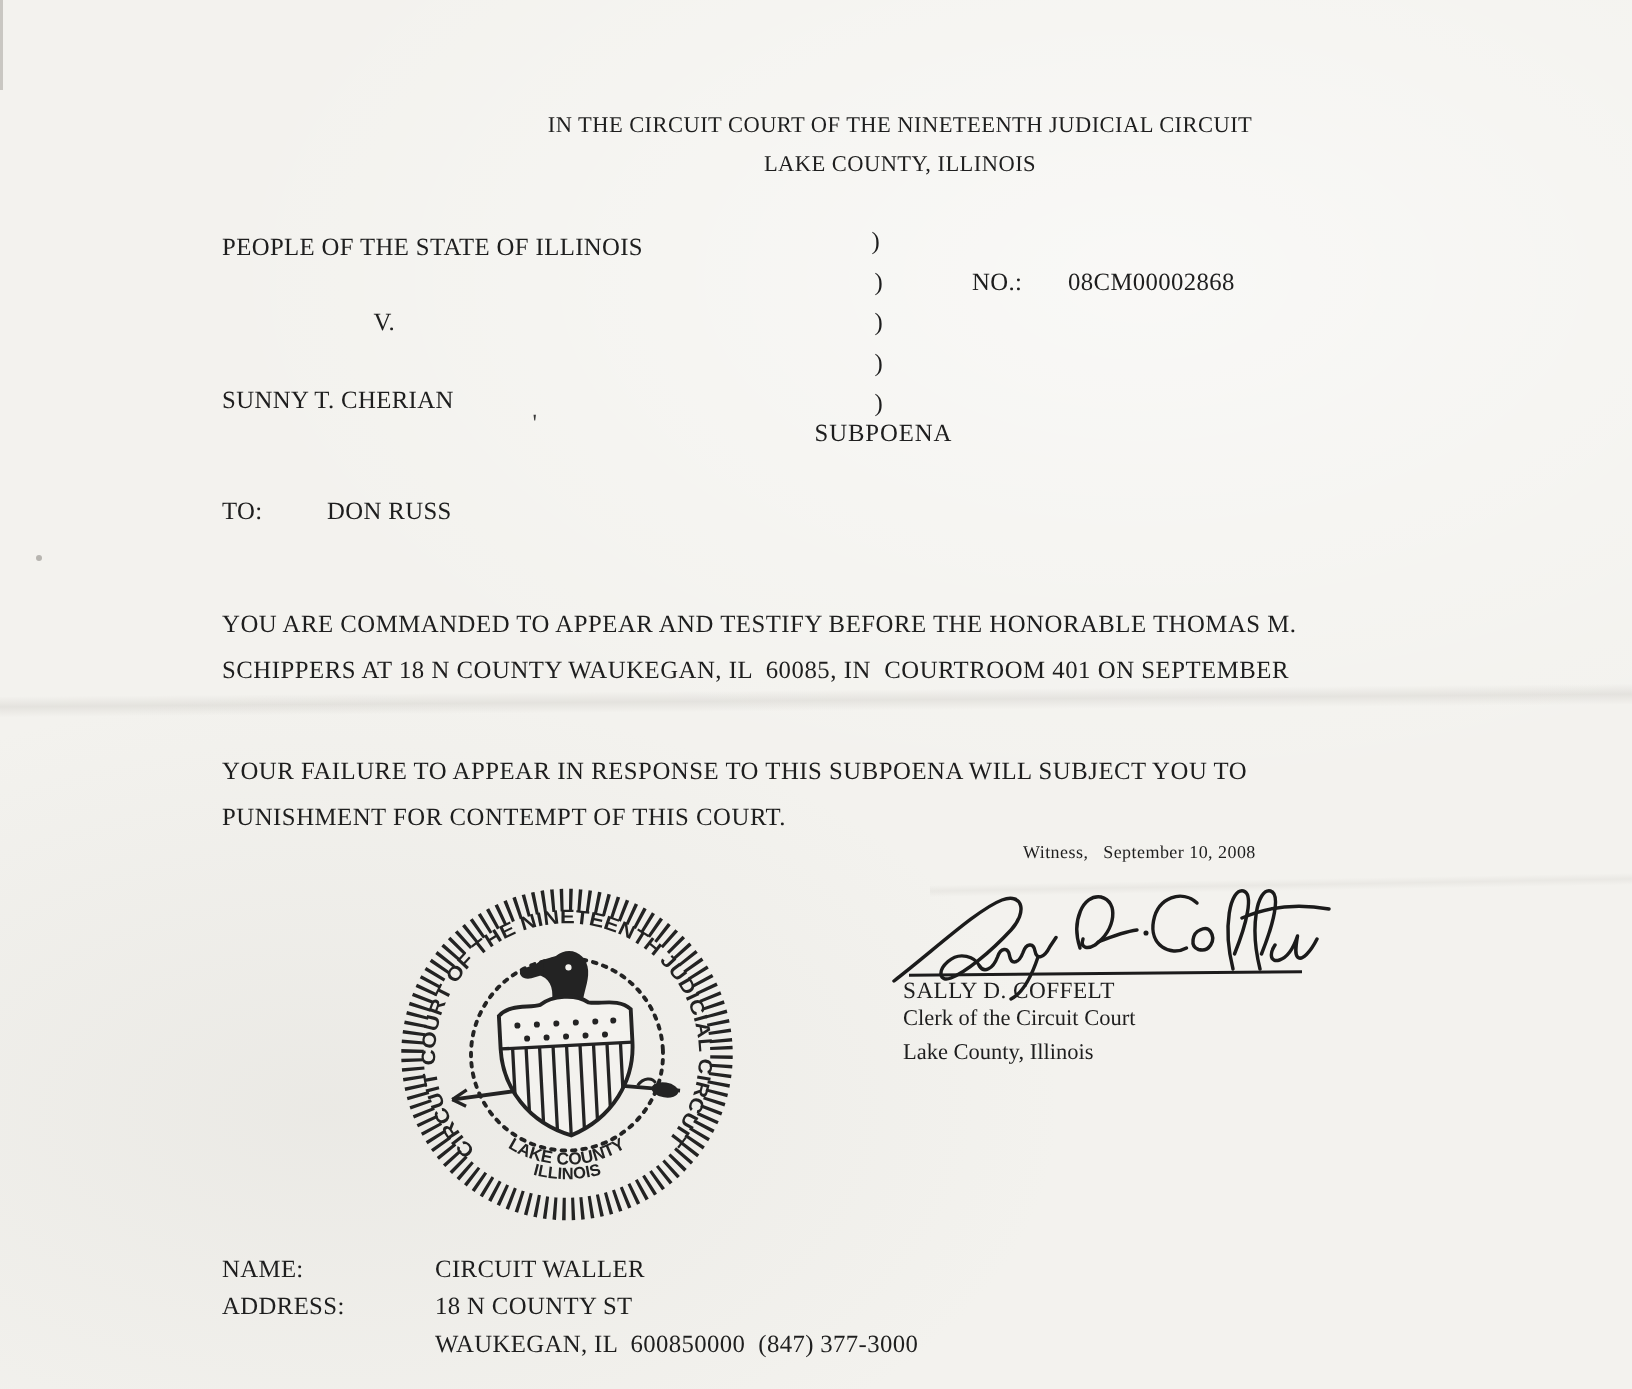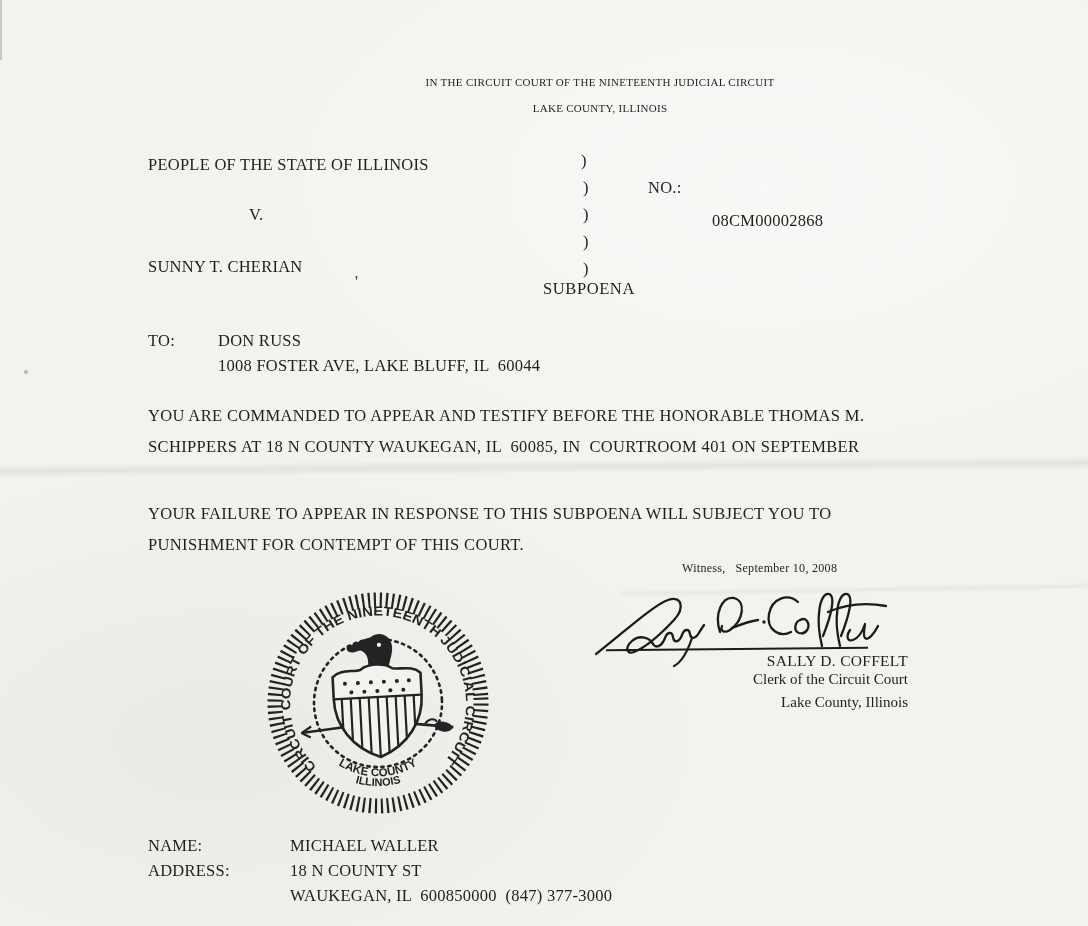--- a/index.html
+++ b/index.html
@@ -10,23 +10,23 @@
       radial-gradient(ellipse 900px 500px at 70% 20%, rgba(255,255,255,0.5), rgba(255,255,255,0) 70%),
       radial-gradient(ellipse 700px 400px at 20% 80%, rgba(210,208,202,0.25), rgba(210,208,202,0) 70%),
       #f3f2ee;
     overflow:hidden;
     font-family:"Liberation Serif","DejaVu Serif",serif;
     color:#1e1e1e;
   }
   .abs { position:absolute; white-space:pre; }
   .caps { font-size:16.5px; letter-spacing:0.25px; }
   .center-band { left:150px; width:900px; text-align:center; }
-  .hdr { font-size:11px; letter-spacing:0.3px; }
+  .hdr { font-size:15px; letter-spacing:0.3px; }
   .bodyline { font-size:16.5px; letter-spacing:0.35px; line-height:31px; }
-  .sig-center { left:616px; width:292px; text-align:right; }
+  .sig-center { left:602px; width:292px; text-align:left; }
   .small { font-size:15px; }
   .crease {
     position:absolute; left:0; top:460px; width:1088px; height:14px;
     background:linear-gradient(180deg, rgba(150,145,138,0) 0%, rgba(150,145,138,0.16) 50%, rgba(150,145,138,0) 100%);
     transform:rotate(-0.45deg);
   }
   .crease2 {
     position:absolute; left:620px; top:586px; width:468px; height:8px;
     background:linear-gradient(180deg, rgba(150,145,138,0) 0%, rgba(150,145,138,0.10) 50%, rgba(150,145,138,0) 100%);
     transform:rotate(-1deg);
@@ -46,32 +46,31 @@
   <div class="crease2"></div>
   <div class="speck"></div>
 
   <div class="abs center-band hdr" style="top:76px;">IN THE CIRCUIT COURT OF THE NINETEENTH JUDICIAL CIRCUIT</div>
   <div class="abs center-band hdr" style="top:102px;">LAKE COUNTY, ILLINOIS</div>
 
   <div class="abs caps" style="left:148px; top:155px;">PEOPLE OF THE STATE OF ILLINOIS</div>
   <div class="abs caps" style="left:581px; top:151px;">)</div>
   <div class="abs caps" style="left:583px; top:178px;">)</div>
   <div class="abs caps" style="left:648px; top:178px;">NO.:</div>
-  <div class="abs caps" style="left:712px; top:178px;margin-top:33px;">08CM00002868</div>
+  <div class="abs caps" style="left:712px; top:178px;">08CM00002868</div>
   <div class="abs caps" style="left:249px; top:205px;">V.</div>
   <div class="abs caps" style="left:583px; top:205px;">)</div>
   <div class="abs caps" style="left:583px; top:232px;">)</div>
   <div class="abs caps" style="left:148px; top:257px;">SUNNY T. CHERIAN</div>
   <div class="abs caps" style="left:583px; top:259px;">)</div>
   <div class="abs caps" style="left:355px; top:272px; color:#3a3a3a;">'</div>
   <div class="abs caps" style="left:543px; top:279px; letter-spacing:0.6px;">SUBPOENA</div>
 
   <div class="abs caps" style="left:148px; top:331px;text-align:right;">TO:</div>
   <div class="abs caps" style="left:218px; top:331px;">DON RUSS</div>
-  <div class="abs caps" style="left:218px; top:356px;">1008 FOSTER AVE, LAKE BLUFF, IL  60044</div>
 
   <div class="abs bodyline" style="left:148px; top:400px;">YOU ARE COMMANDED TO APPEAR AND TESTIFY BEFORE THE HONORABLE THOMAS M.</div>
   <div class="abs bodyline" style="left:148px; top:431px;">SCHIPPERS AT 18 N COUNTY WAUKEGAN, IL  60085, IN  COURTROOM 401 ON SEPTEMBER</div>
 
   <div class="abs bodyline" style="left:148px; top:498px;">YOUR FAILURE TO APPEAR IN RESPONSE TO THIS SUBPOENA WILL SUBJECT YOU TO</div>
   <div class="abs bodyline" style="left:148px; top:529px;">PUNISHMENT FOR CONTEMPT OF THIS COURT.</div>
 
   <div class="abs" style="left:646px; top:561px; font-size:12px; letter-spacing:0.3px;margin-left:36px;">Witness,   September 10, 2008</div>
 
   <svg class="abs" style="left:592px; top:588px;" width="300" height="84" viewBox="0 0 300 84">
@@ -152,18 +151,18 @@
         </g>
 
         <g clip-path="url(#shieldClip)" stroke-width="2.2">
           <path d="M -36,-6 V 56 M -27,-6 V 56 M -18,-6 V 56 M -9,-6 V 56 M 0,-6 V 56 M 9,-6 V 56 M 18,-6 V 56 M 27,-6 V 56 M 36,-6 V 56"></path>
         </g>
       </g>
     </g>
   </svg>
 
   <div class="abs caps" style="left:148px; top:836px;">NAME:</div>
-  <div class="abs caps" style="left:290px; top:836px;">MICHAEL WALLER</div>
+  <div class="abs caps" style="left:290px; top:836px;">CIRCUIT WALLER</div>
   <div class="abs caps" style="left:148px; top:861px;">ADDRESS:</div>
   <div class="abs caps" style="left:290px; top:861px;">18 N COUNTY ST</div>
   <div class="abs caps" style="left:290px; top:886px;">WAUKEGAN, IL  600850000  (847) 377-3000</div>
 
 </div>
 
 </body></html>

